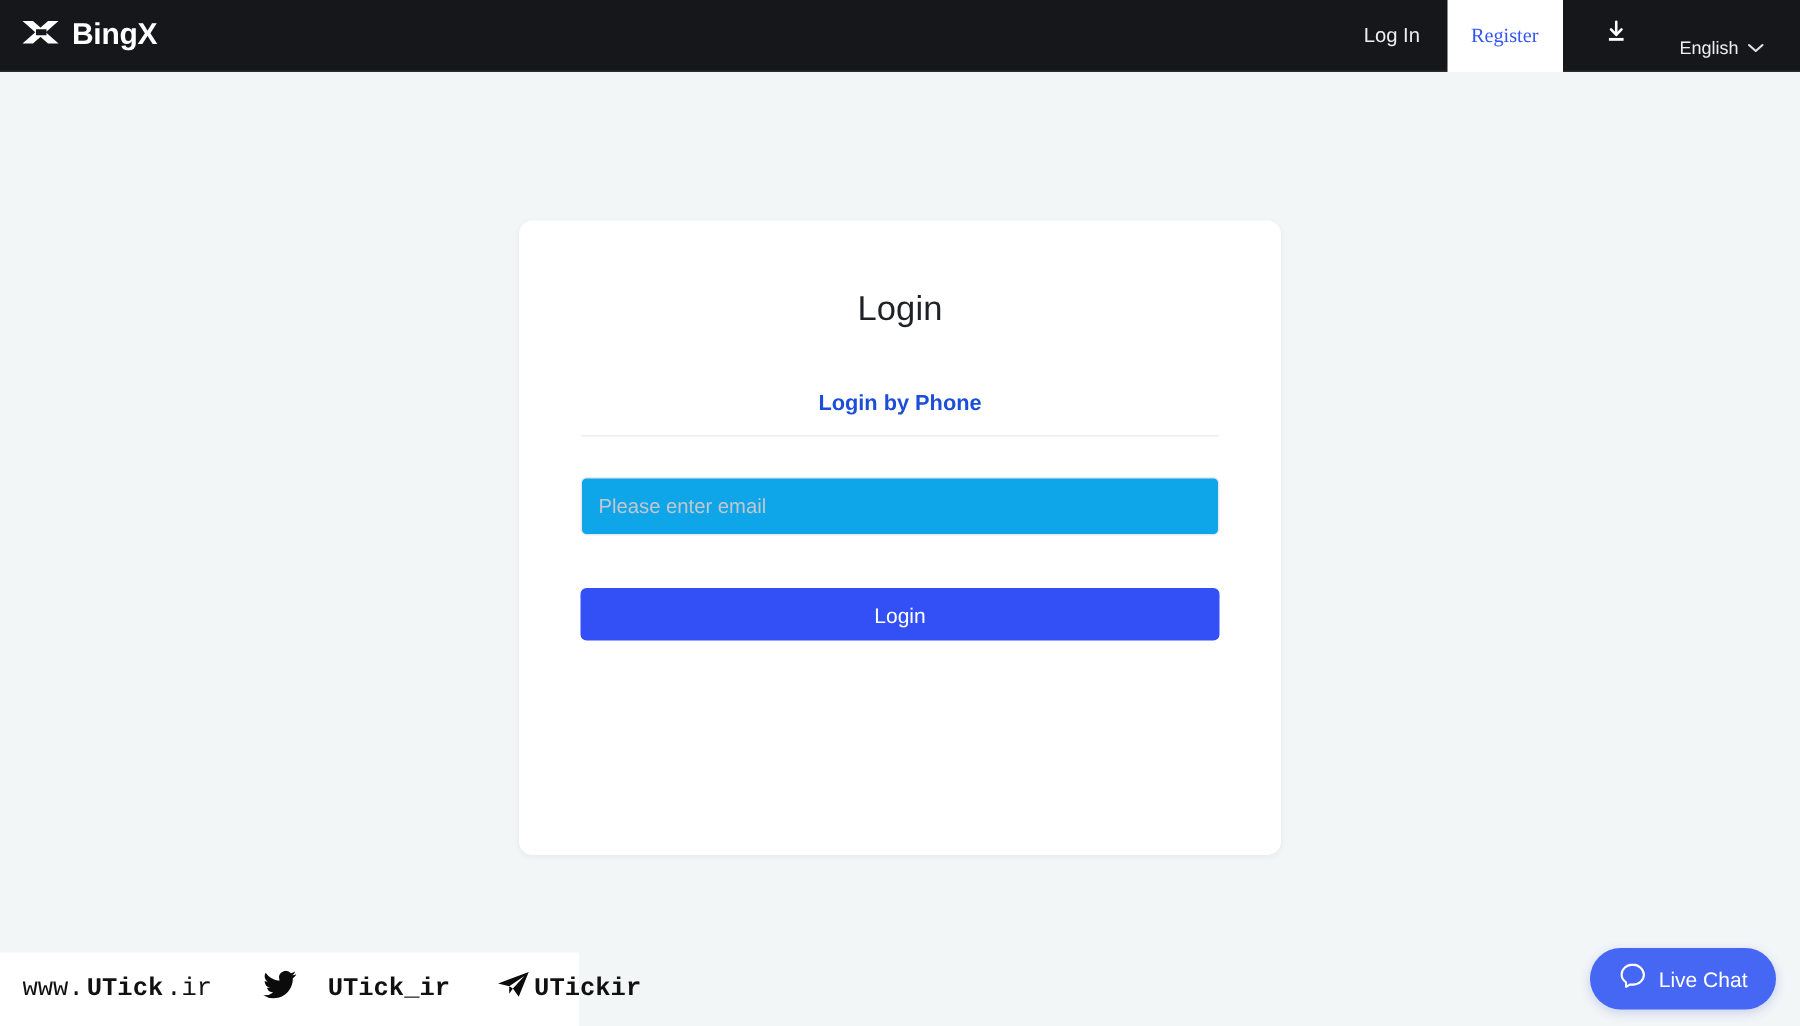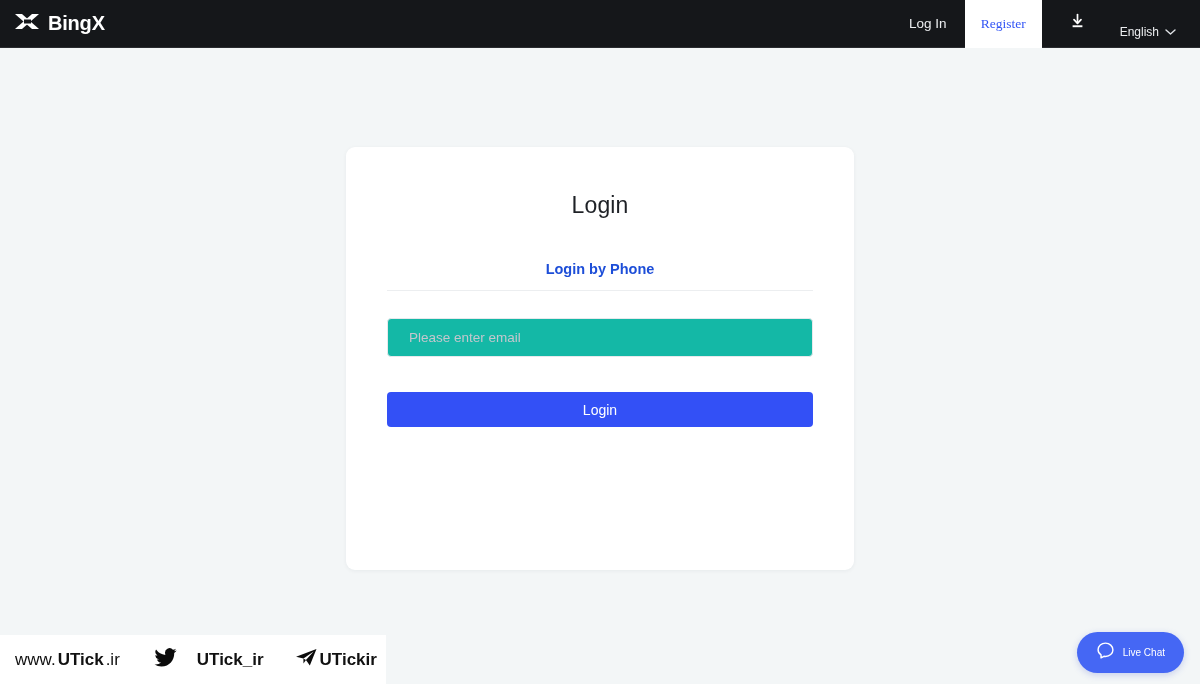--- a/index.html
+++ b/index.html
@@ -160,26 +160,26 @@
 
   .field {
     position: relative;
     margin-bottom: 17px;
   }
   .field input {
     width: 100%;
     height: 39px;
     border: 1px solid #e7e9ec;
     border-radius: 4px;
-    padding: 0 21px;
+    padding: 0 11px;
     font-size: 13.5px;
     color: #1e2126;
     font-family: "Liberation Sans", sans-serif;
     outline: none;
-    background: #14b8a6;
+    background: #0ea5e9;
   }
   .field input::placeholder { color: #c3c7cd; }
   .field.password input { padding-right: 42px; }
 
   .eye-toggle {
     position: absolute;
     right: 12px;
     top: 50%;
     transform: translateY(-50%);
     width: 20px;
@@ -217,20 +217,21 @@
   .watermark {
     position: absolute;
     left: 0;
     top: 635px;
     width: 386px;
     height: 49px;
     background: #ffffff;
     display: flex;
     align-items: center;
     gap: 0px;
+    font-family: Liberation Mono, monospace;
   }
   .wm-item {
     display: flex;
     align-items: center;
     gap: 2px;
     color: #111111;
     font-size: 17px;
   }
   .wm-site { margin-left: 15px; }
   .wm-site .thin { font-weight: normal; }
@@ -248,21 +249,21 @@
     border-radius: 21px;
     display: flex;
     align-items: center;
     gap: 8px;
     padding: 0 19px;
     cursor: pointer;
     box-shadow: 0 2px 7px rgba(40,70,200,0.22);
   }
   .live-chat-label {
     color: #ffffff;
-    font-size: 10px;
+    font-size: 14px;
   }
 </style>
 </head>
 <body>
 
 <div class="header">
 
   <div class="brand">
     <span class="brand-mark">
       <svg width="27" height="19" viewBox="0 0 27 19">

